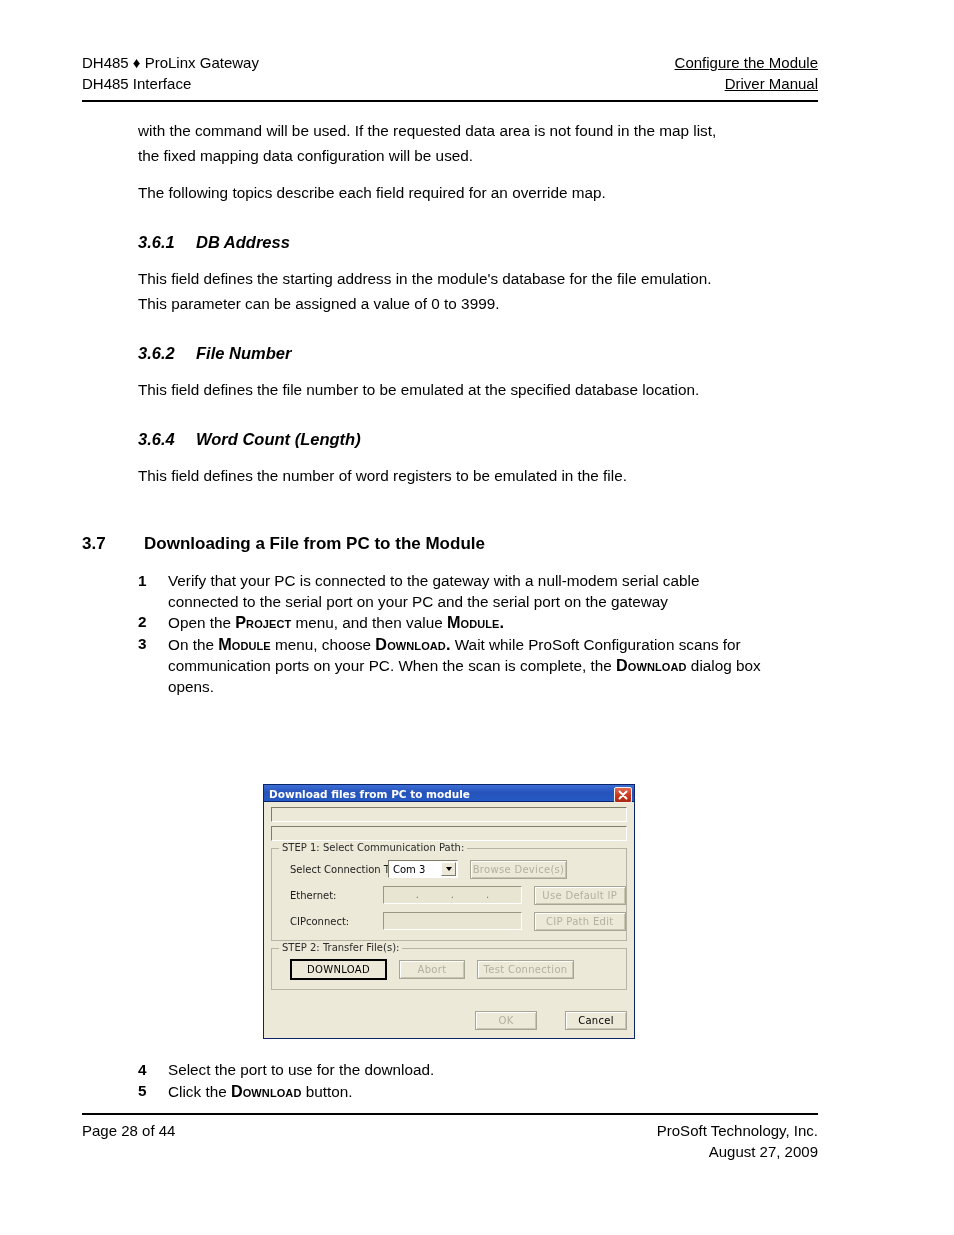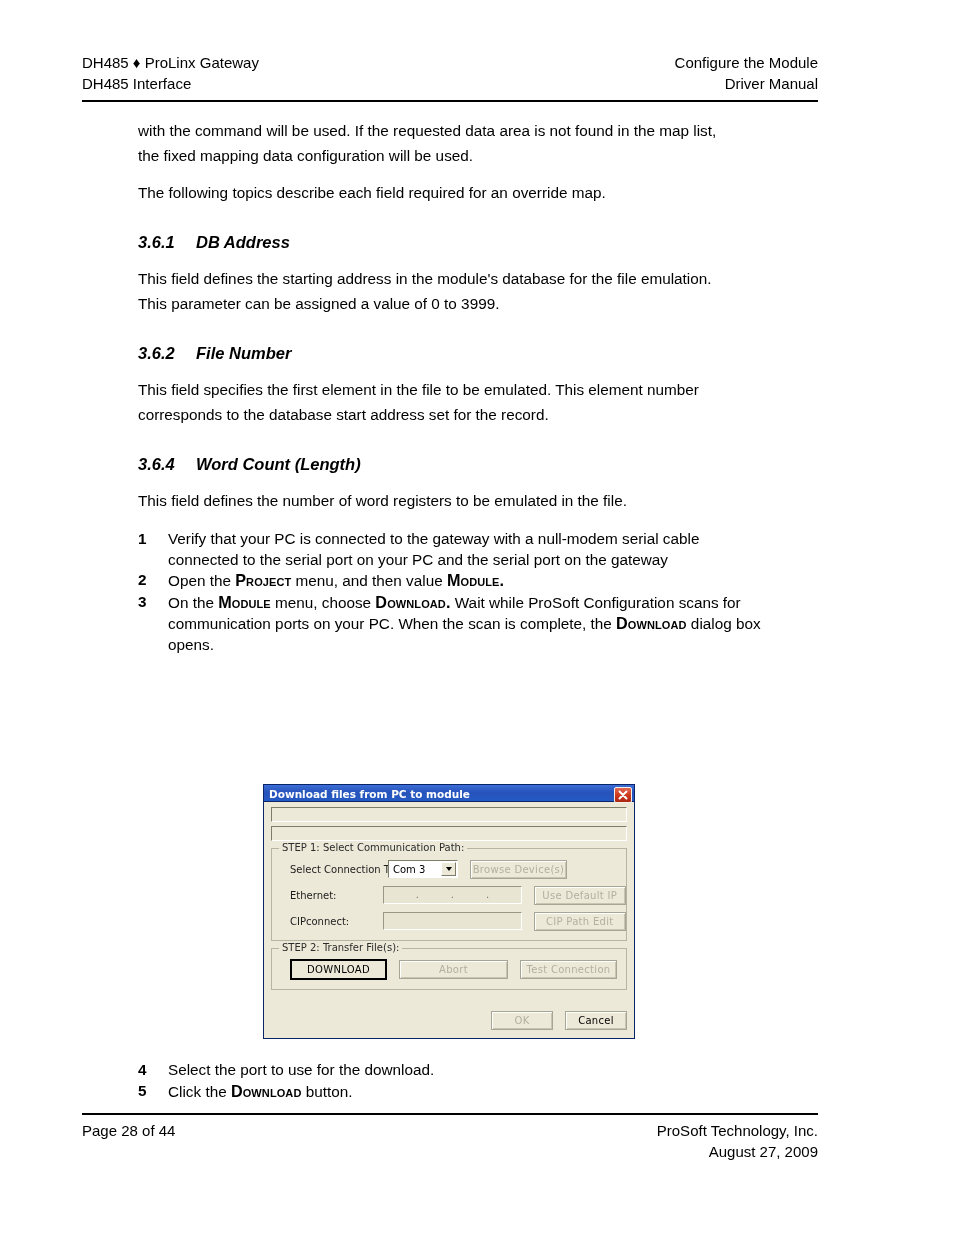--- a/index.html
+++ b/index.html
@@ -28,21 +28,21 @@
     position: absolute;
     left: 82px;
     top: 52px;
     width: 736px;
     display: flex;
     justify-content: space-between;
     font-size: 15px;
     line-height: 21px;
   }
   .hdr-col-left { text-align: left; }
-  .hdr-col-right { text-align: right; }
+  .hdr-col-right { text-align: right; text-decoration: underline; }
   .hdr-line { white-space: nowrap; }
 
   .rule-top {
     position: absolute;
     left: 82px;
     top: 100px;
     width: 736px;
     height: 2px;
     background: #000000;
   }
@@ -286,29 +286,29 @@
 
   .side-btn { width: 97px; margin-left: 12px; }
 
   .step2-row {
     display: flex;
     align-items: center;
     gap: 12px;
     padding-left: 10px;
   }
   .btn-download { width: 97px; height: 21px; }
-  .btn-abort { width: 109px; }
+  .btn-abort { width: 66px; }
   .btn-testconn { width: 97px; }
 
   .footer-btns {
     position: absolute;
     right: 7px;
     bottom: 7px;
     display: flex;
-    gap: 12px;
+    gap: 28px;
   }
   .btn-ok { width: 62px; }
   .btn-cancel { width: 62px; }
 
   
   .rule-bottom {
     position: absolute;
     left: 82px;
     top: 1113px;
     width: 736px;
@@ -350,28 +350,31 @@
     <p class="body">The following topics describe each field required for an override map.</p>
 
     <h3 class="sub">
       <span class="num">3.6.1</span><span>DB Address</span>
     </h3>
     <p class="body">This field defines the starting address in the module's database for the file emulation. This parameter can be assigned a value of 0 to 3999.</p>
 
     <h3 class="sub">
       <span class="num">3.6.2</span><span>File Number</span>
     </h3>
-
-    <p class="body">This field specifies the first element in the file to be emulated. This element number corresponds to the database start address set for the record.</p>
+    <p class="body">This field defines the file number to be emulated at the specified database location.</p>
+
 
     <h3 class="sub">
       <span class="num">3.6.4</span><span>Word Count (Length)</span>
     </h3>
     <p class="body">This field defines the number of word registers to be emulated in the file.</p>
 
+    <h2 class="major">
+      <span class="num">3.7</span><span>Downloading a File from PC to the Module</span>
+    </h2>
 
     <ol class="steps" id="steps-before">
         <li><span class="marker">1</span><span><span>Verify that your PC is connected to the gateway with a null-modem serial cable connected to the serial port on your PC and the serial port on the gateway</span></span></li>
         <li><span class="marker">2</span><span><span>Open the </span><span class="sc">Project</span><span> menu, and then value </span><span class="sc">Module.</span></span></li>
         <li><span class="marker">3</span><span><span>On the </span><span class="sc">Module</span><span> menu, choose </span><span class="sc">Download.</span><span> Wait while ProSoft Configuration scans for communication ports on your PC. When the scan is complete, the </span><span class="sc">Download</span><span> dialog box opens.</span></span></li>
       </ol>
   </div>
 
   <div class="dialog-wrap">
     <div class="dialog">

